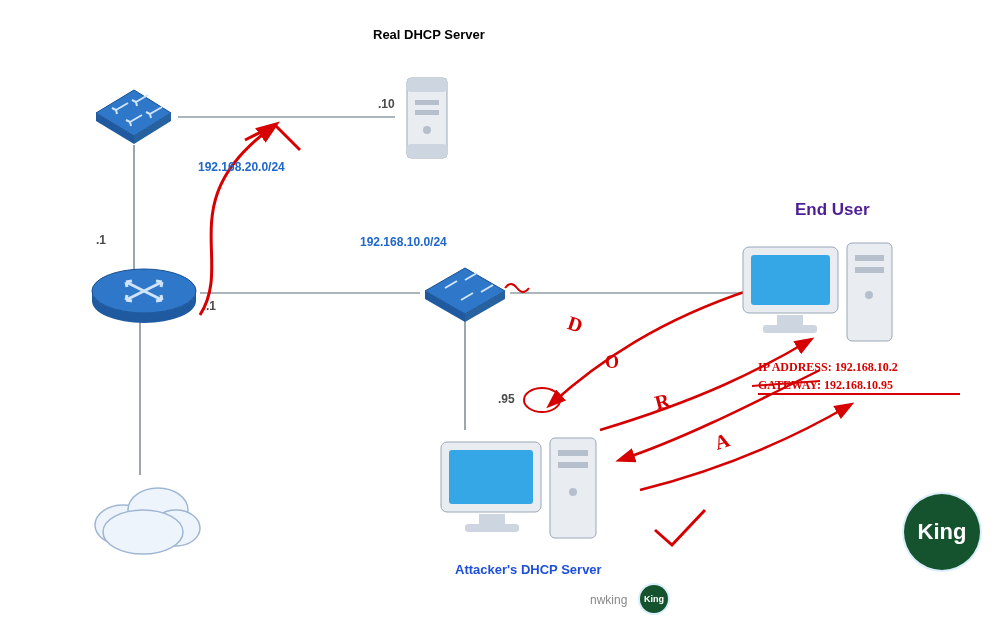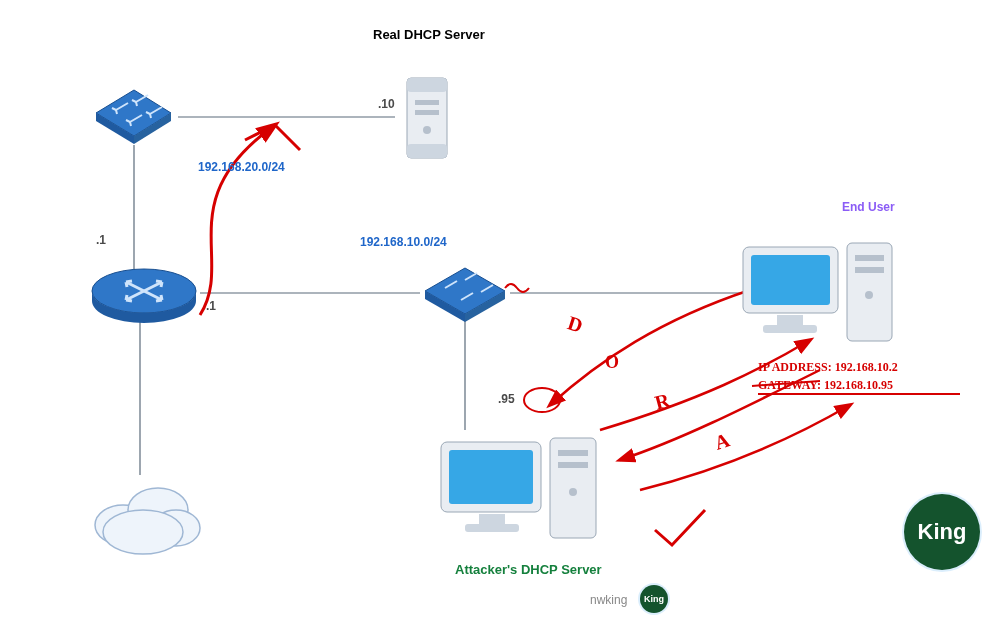--- a/index.html
+++ b/index.html
@@ -177,22 +177,22 @@
     <rect x="123" y="42" width="30" height="6" fill="#b6c0cc"></rect>
     <circle cx="138" cy="72" r="4" fill="#b6c0cc"></circle>
     <rect x="6" y="22" width="100" height="70" rx="6" fill="#e9edf2" stroke="#9aa7b5"></rect>
     <rect x="14" y="30" width="84" height="54" rx="3" fill="#36a7e6"></rect>
     <rect x="44" y="94" width="26" height="10" fill="#cdd6e0"></rect>
     <rect x="30" y="104" width="54" height="8" rx="3" fill="#cdd6e0"></rect>
   </g>
 </svg>
 
 <div class="label" style="left:373px; top:27px; font-size:13px; color:#000;">Real DHCP Server</div>
-<div class="label" style="left:842px; top:200px; font-size:12px; color:#8b5cf6;">End User</div>
-<div class="label" style="left:455px; top:562px; font-size:13px; color:#15803d;">Attacker's DHCP Server</div>
+<div class="label" style="left:795px; top:200px; font-size:17px; color:#4c1d95;">End User</div>
+<div class="label" style="left:455px; top:562px; font-size:13px; color:#1d4ed8;">Attacker's DHCP Server</div>
 
 <div class="label blue-label" style="left:198px; top:160px;">192.168.20.0/24</div>
 <div class="label blue-label" style="left:360px; top:235px;">192.168.10.0/24</div>
 
 <div class="label small-label" style="left:378px; top:97px;">.10</div>
 <div class="label small-label" style="left:96px; top:233px;">.1</div>
 <div class="label small-label" style="left:206px; top:299px;">.1</div>
 <div class="label small-label" style="left:498px; top:392px;">.95</div>
 
 <div class="label red-hand" style="left:758px; top:360px; font-size:12px;">IP ADDRESS: 192.168.10.2</div>

